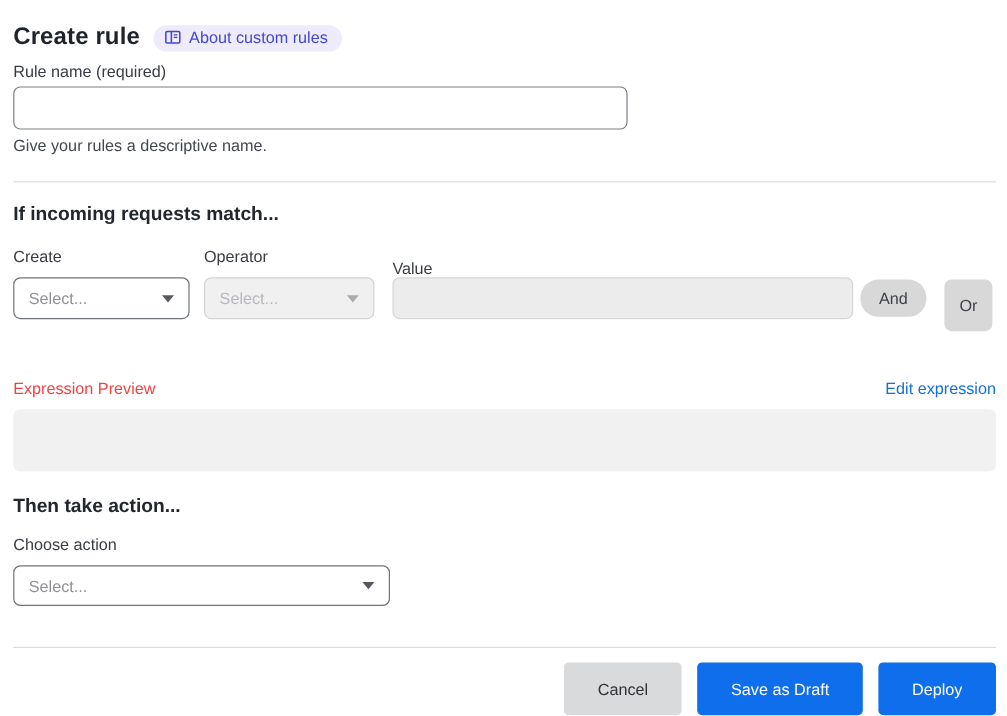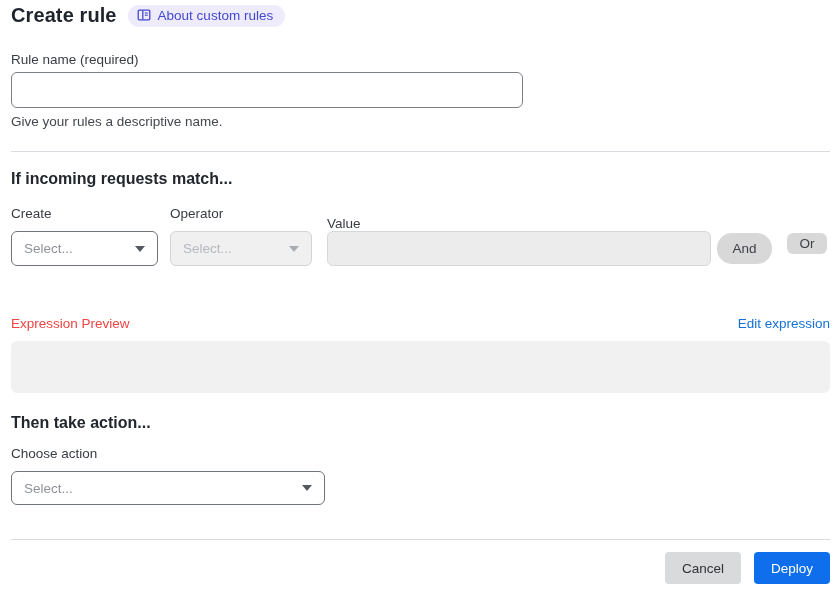--- a/index.html
+++ b/index.html
@@ -8,21 +8,21 @@
     position: relative;
     width: 839px;
     height: 597px;
     background: #ffffff;
     font-family: "Liberation Sans", sans-serif;
     color: #2b2f36;
     overflow: hidden;
   }
   
   .title-row {
-    position: absolute; left: 11px; top: 4px;
+    position: absolute; left: 11px; top: 20px;
     display: flex; align-items: center; gap: 11px;
   }
   .page-title {
     font-size: 20px; font-weight: 700; color: #1f242c;
     letter-spacing: 0.1px;
   }
   .about-badge {
     display: inline-flex; align-items: flex-start; gap: 7px;
     background: #edebfc; color: #4448ce;
     border: none; border-radius: 12px;
@@ -93,23 +93,23 @@
     position: absolute; left: 11px; right: 9px;
     background: #f1f1f2; border-radius: 6px;
     font-size: 13.5px; color: #55595f; padding: 8px 12px;
   }
   
   .footer-actions {
     position: absolute; right: 9px; top: 552px;
     display: flex; align-items: center; gap: 13px;
   }
   .btn {
-    height: 32px; border: none; border-radius: 4px;
+    height: 44px; border: none; border-radius: 4px;
     font-size: 13.5px; cursor: pointer;
-    padding: 0 17px;
+    padding: 0 28px;
     font-family: "Liberation Sans", sans-serif;
   }
   .btn-secondary { background: #d9dadb; color: #2e3237; min-width: 68px; }
   .btn-primary  { background: #0e6eec; color: #ffffff; }
   .btn-save { min-width: 109px; }
   .btn-deploy { min-width: 75px; }
 </style>
 </head>
 <body>
 
@@ -148,34 +148,35 @@
   </div>
 
   <div class="select-box disabled" style="left:170px; top:231px; width:142px; height:35px;">
     <span>Select...</span>
     <span class="caret"></span>
   </div>
 
   <div class="value-input-disabled" style="left:327px; top:231px; width:384px; height:35px;"></div>
 
   <button class="chip-btn" style="left:717px; top:233px; width:55px; height:31px;border-radius:15px;">And</button>
-  <button class="chip-btn" style="left:787px; top:233px; width:40px; height:21px;">Or</button>
+  <button class="chip-btn" style="left:787px; top:233px; width:40px; height:43px;">Or</button>
 
   <div class="field-label" style="left:11px; top:316px; color:#ef4444;">Expression Preview</div>
   <a class="edit-link" style="top:316px;" href="#">Edit expression</a>
   <div class="preview-box" style="top:341px; height:52px;"></div>
 
   <div class="section-heading" style="left:11px; top:414px;">Then take action...</div>
   <label class="field-label" style="left:11px; top:446px;">Choose action</label>
 
   <div class="select-box" style="left:11px; top:471px; width:314px; height:34px;">
     <span>Select...</span>
     <span class="caret"></span>
   </div>
 
   <div class="divider" style="top:539px;"></div>
 
   <div class="footer-actions">
     <button class="btn btn-secondary">Cancel</button>
+    <button class="btn btn-primary btn-save">Save as Draft</button>
     <button class="btn btn-primary btn-deploy">Deploy</button>
   </div>
 
 </div>
 
 </body></html>

